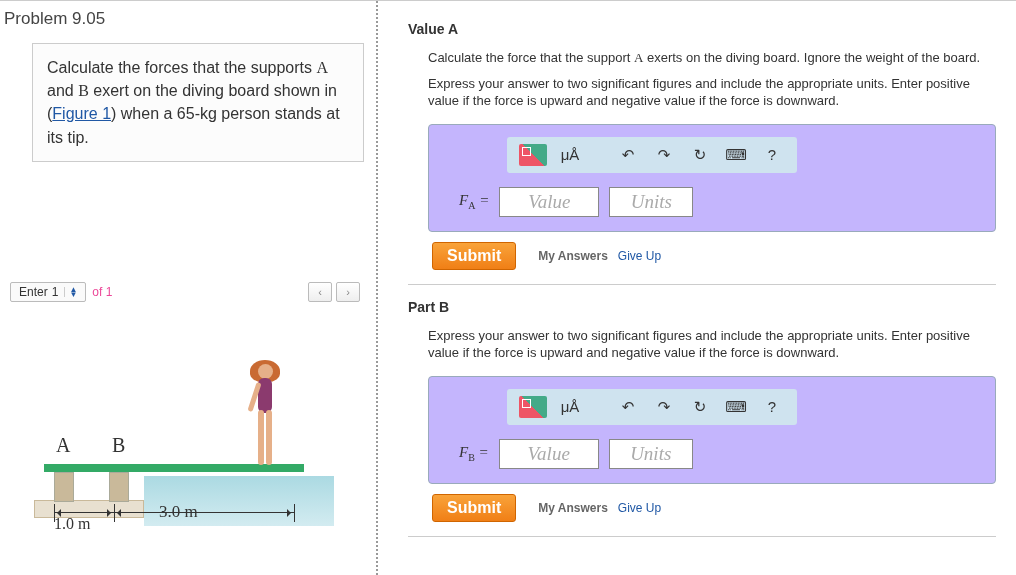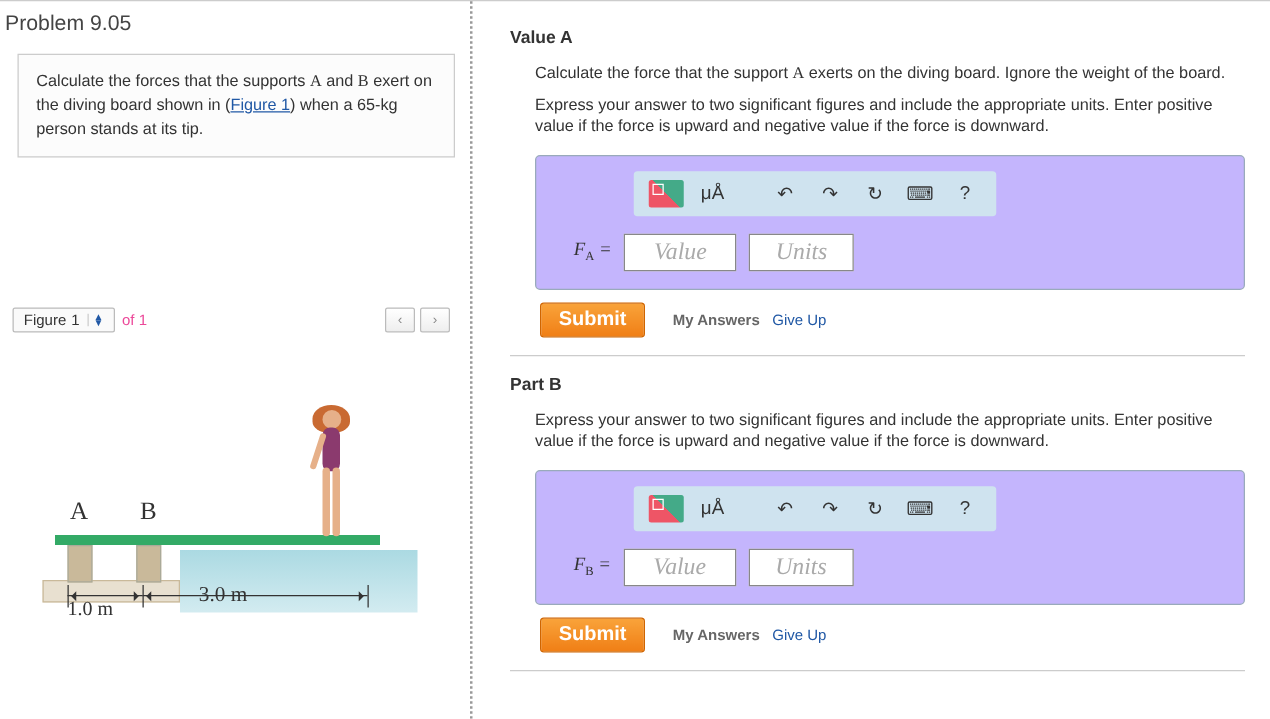--- a/index.html
+++ b/index.html
@@ -31,23 +31,23 @@
     font-size: 17px;
     font-weight: normal;
     color: #444;
     padding: 4px 0 10px 0;
   }
   .problem-box {
     border: 1px solid #ccc;
     background: #fcfcfc;
     padding: 12px 14px;
     line-height: 1.45;
-    font-size: 13px;
+    font-size: 16px;
     color: #333;
-    margin: 4px 2px 0 10px;
+    margin: 4px 2px 0 28px;
   }
   .problem-box a { color: #2058a5; text-decoration: underline; }
   .mathlike { font-family: 'Times New Roman', serif; }
   .figure-bar {
     margin: 120px 2px 0 6px;
     display: flex;
     align-items: center;
     gap: 4px;
   }
   .fig-label {
@@ -145,21 +145,21 @@
   .eq-label { font-family:'Times New Roman',serif; font-style:italic; font-size:15px; }
   .eq-label sub{font-size:10px;font-style:normal;}
   .in-box {
     border: 1px solid #888;
     height: 30px;
     font: italic 19px 'Times New Roman', serif;
     color: #aaa;
     display:inline-flex;align-items:center;justify-content:center;
     background:#fff;
   }
-  .in-value{ width:90px; }
+  .in-value{ width:100px; }
   .in-units{ width:84px; }
   .submit-row { display:flex; align-items:center; gap:22px; margin-top:2px; padding-left:4px;}
   .btn-submit {
     background: linear-gradient(#f9a33a,#f07f16);
     color:#fff; font-weight:bold; font-size:16px;
     border:1px solid #d06500; border-radius:3px;
     padding: 4px 14px; cursor:pointer;
   }
   .ans-links { font-size:12px; color:#666; display:flex; gap:10px; align-items:center;}
   .ans-links .bold{font-weight:bold;}
@@ -171,21 +171,21 @@
 
 <div class="page">
   <div class="left">
     <div class="problem-title">Problem 9.05</div>
     <div class="problem-box">
       <span>Calculate the forces that the supports </span><span class="mathlike">A</span><span> and </span><span class="mathlike">B</span><span> exert on the diving board shown in (</span><a href="#" class="link">Figure 1</a><span>) when a 65-kg person stands at its tip.</span>
     </div>
 
     <div class="figure-bar">
       <span class="fig-label">
-        <span>Figure</span>
+        <span>Enter</span>
         <span>1</span>
         <span class="stepper-icon">▲<br>▼</span>
       </span>
       <span class="fig-of">of 1</span>
       <span class="nav-group">
         <button class="nav-btn">‹</button>
         <button class="nav-btn">›</button>
       </span>
     </div>
 

